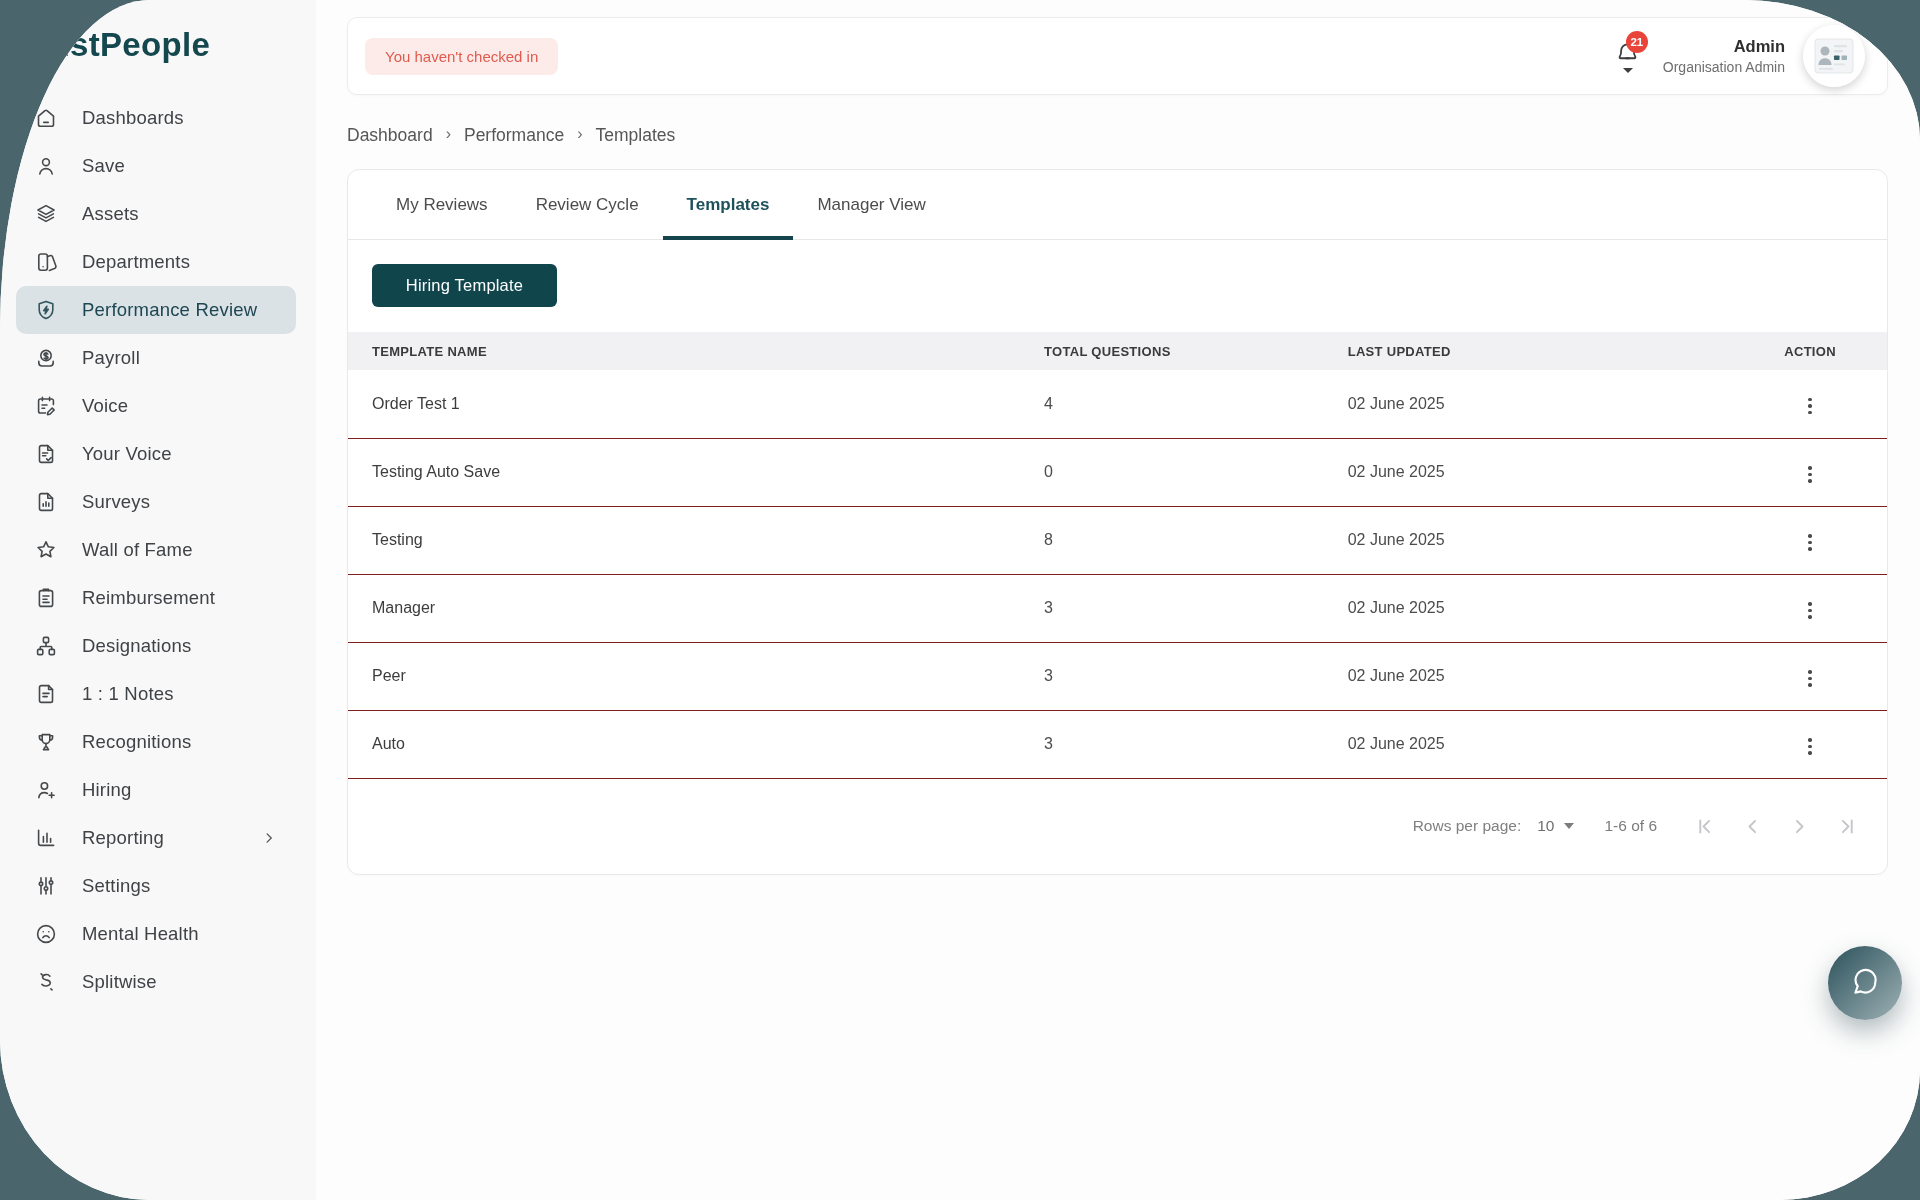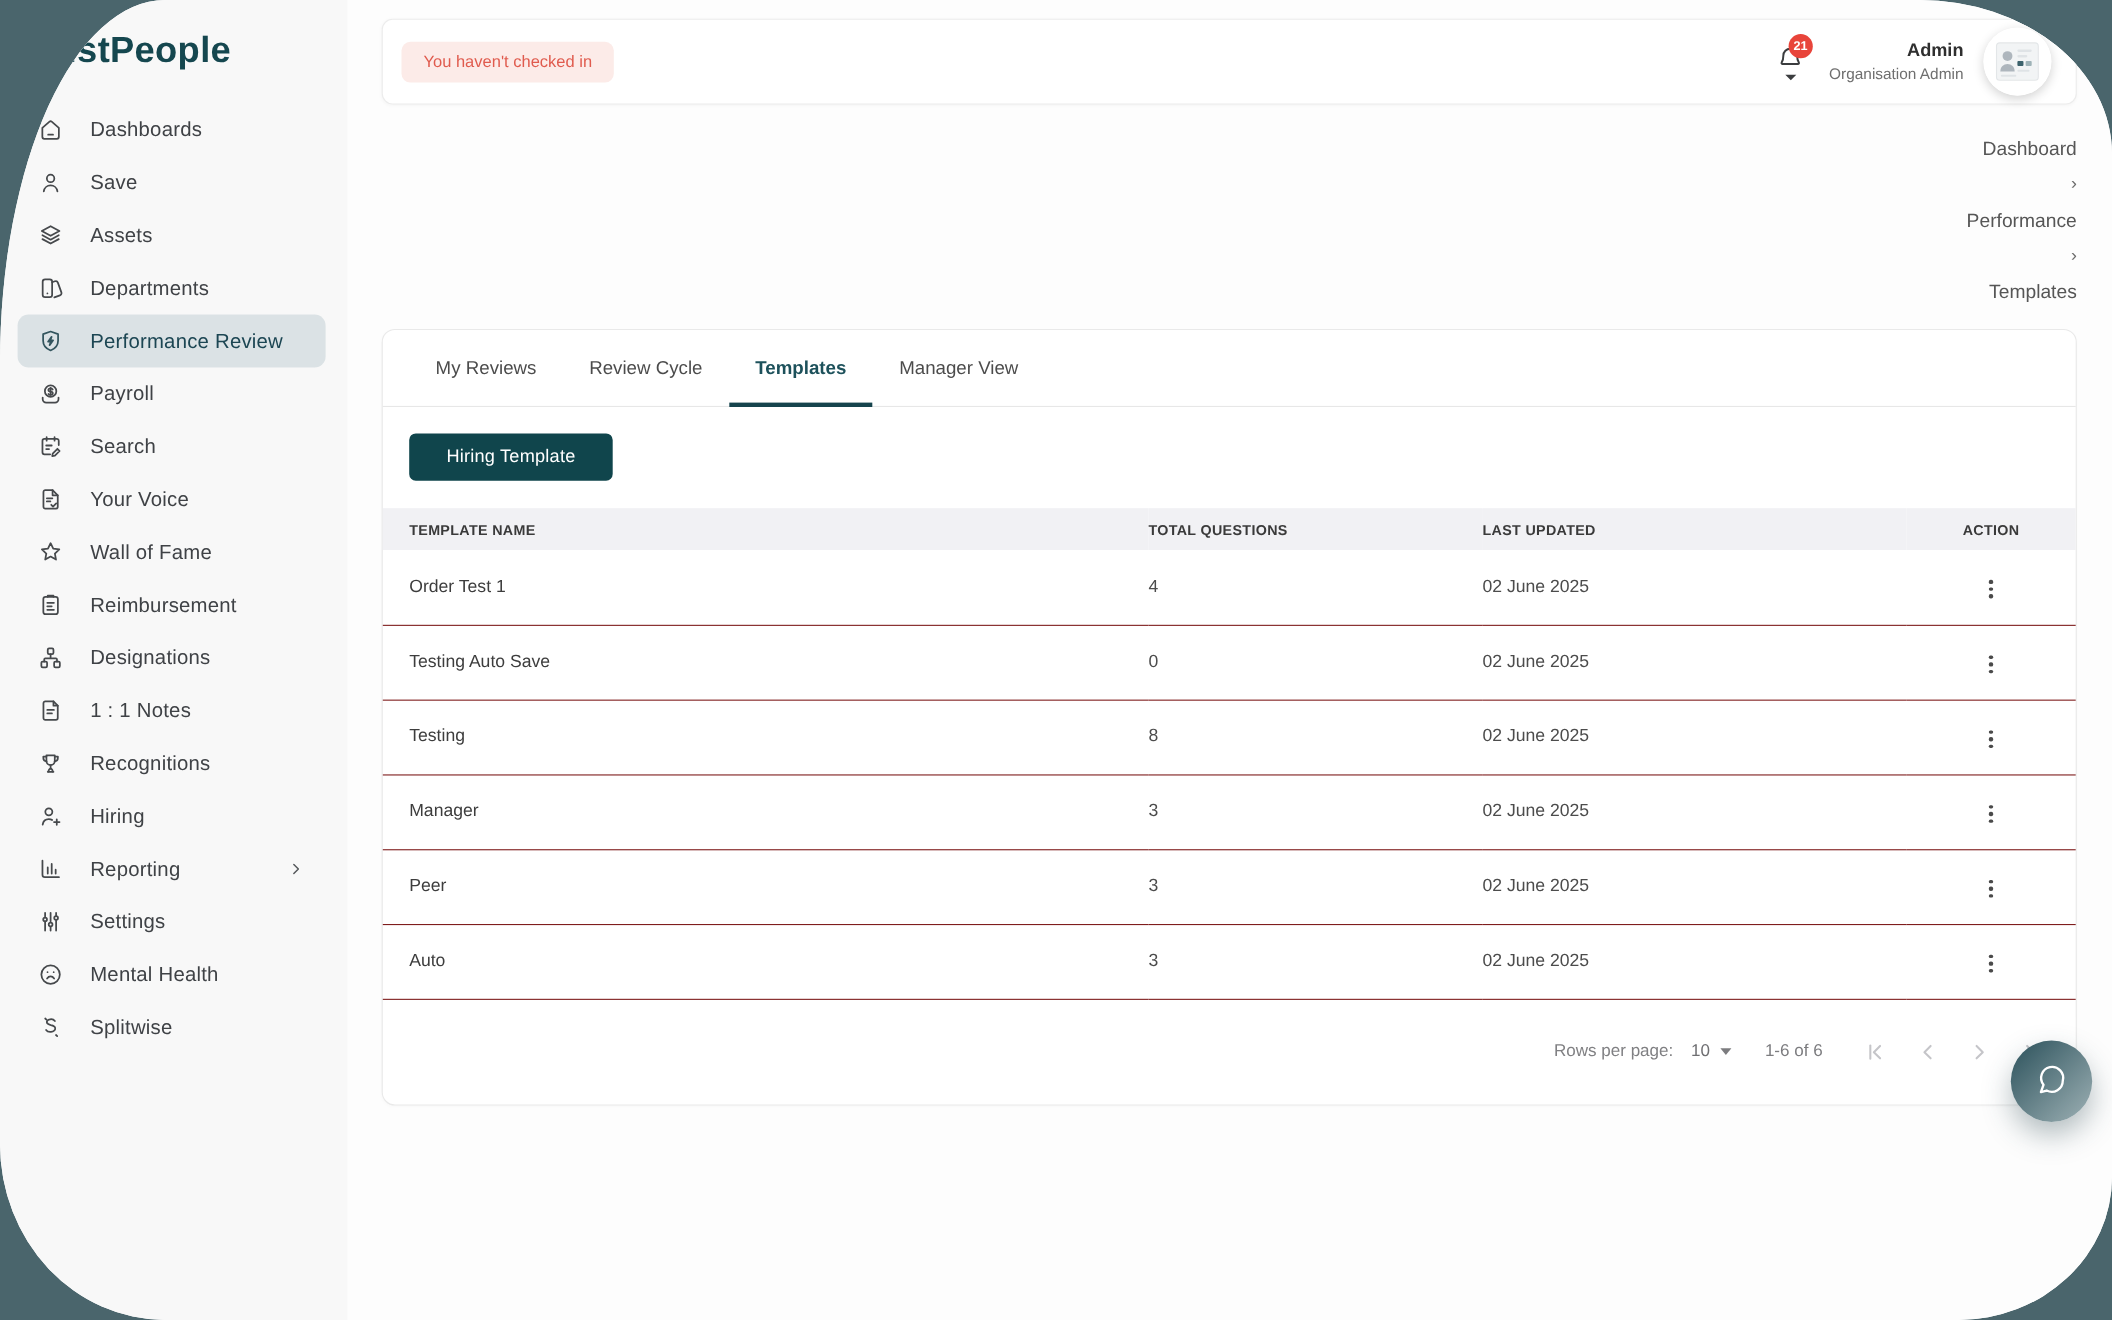--- a/index.html
+++ b/index.html
@@ -49,21 +49,21 @@
     background:#e8443a;color:#fff;font-size:11.5px;font-weight:700;
     display:flex;align-items:center;justify-content:center;padding:0 4px;box-sizing:border-box;
   }
   .user-meta{text-align:right;}
   .user-name{font-size:16.5px;font-weight:700;color:#2f2f2f;}
   .user-role{font-size:14px;color:#6f6f6f;margin-top:3px;}
   .avatar{
     width:62px;height:62px;border-radius:50%;background:#fff;overflow:hidden;
     box-shadow:0 3px 10px rgba(0,0,0,.18);cursor:pointer;flex:0 0 62px;
   }
-  .breadcrumb{margin-top:30px;display:flex;align-items:flex-end;gap:13px;font-size:17.5px;color:#565656;flex-direction:column;}
+  .breadcrumb{margin-top:30px;display:flex;align-items:flex-start;gap:13px;font-size:17.5px;color:#565656;}
   .breadcrumb .crumb{cursor:pointer;}
   .breadcrumb .sep{color:#6c6c6c;font-size:16px;}
   
   .card{
     margin-top:23px;height:706px;box-sizing:border-box;background:#fff;
     border:1px solid #e9e9e9;border-radius:12px;box-shadow:0 1px 3px rgba(0,0,0,.02);
     display:flex;flex-direction:column;
   }
   .tabs{height:70px;border-bottom:1px solid #e7e7e7;display:flex;padding-left:24px;box-sizing:border-box;}
   .tab{position:relative;display:flex;align-items:center;padding:0 24px;font-size:17px;color:#4c4c4c;cursor:pointer;}
@@ -177,32 +177,42 @@
           <span class="nlabel">Payroll</span>
         </div>
         <div class="nav-item">
           <span class="nicon">
             <svg viewBox="0 0 24 24">
               <path d="M19.4 10.6V6.8A1.8 1.8 0 0 0 17.6 5H6.4a1.8 1.8 0 0 0-1.8 1.8v10.4A1.8 1.8 0 0 0 6.4 19h5.2"></path>
               <path d="M8.4 3.4v3.2M15.6 3.4v3.2M8 11h5M8 14.2h2.6"></path>
               <path d="m13.9 18.3 4.3-4.3 2 2-4.3 4.3-2.4.4z"></path>
             </svg>
           </span>
-          <span class="nlabel">Search</span>
+          <span class="nlabel">Voice</span>
         </div>
         <div class="nav-item">
           <span class="nicon">
             <svg viewBox="0 0 24 24">
               <path d="M13.8 3.6H7.2a1.7 1.7 0 0 0-1.7 1.7v13.4a1.7 1.7 0 0 0 1.7 1.7h9.6a1.7 1.7 0 0 0 1.7-1.7V8.3z"></path>
               <path d="M13.8 3.6v4.7h4.7"></path>
               <path d="M8.6 11h5M8.6 13.8h3.2"></path>
               <path d="m12.6 16.9 1.6 1.6 2.9-2.9"></path>
             </svg>
           </span>
           <span class="nlabel">Your Voice</span>
+        </div>
+        <div class="nav-item">
+          <span class="nicon">
+            <svg viewBox="0 0 24 24">
+              <path d="M13.8 3.6H7.2a1.7 1.7 0 0 0-1.7 1.7v13.4a1.7 1.7 0 0 0 1.7 1.7h9.6a1.7 1.7 0 0 0 1.7-1.7V8.3z"></path>
+              <path d="M13.8 3.6v4.7h4.7"></path>
+              <path d="M9.2 16.2v-2.4M12 16.2v-4.4M14.8 16.2v-3.2"></path>
+            </svg>
+          </span>
+          <span class="nlabel">Surveys</span>
         </div>
         <div class="nav-item">
           <span class="nicon">
             <svg viewBox="0 0 24 24">
               <path d="m12 3.8 2.4 5 5.5.7-4 3.8 1 5.4-4.9-2.7-4.9 2.7 1-5.4-4-3.8 5.5-.7z"></path>
             </svg>
           </span>
           <span class="nlabel">Wall of Fame</span>
         </div>
         <div class="nav-item">

